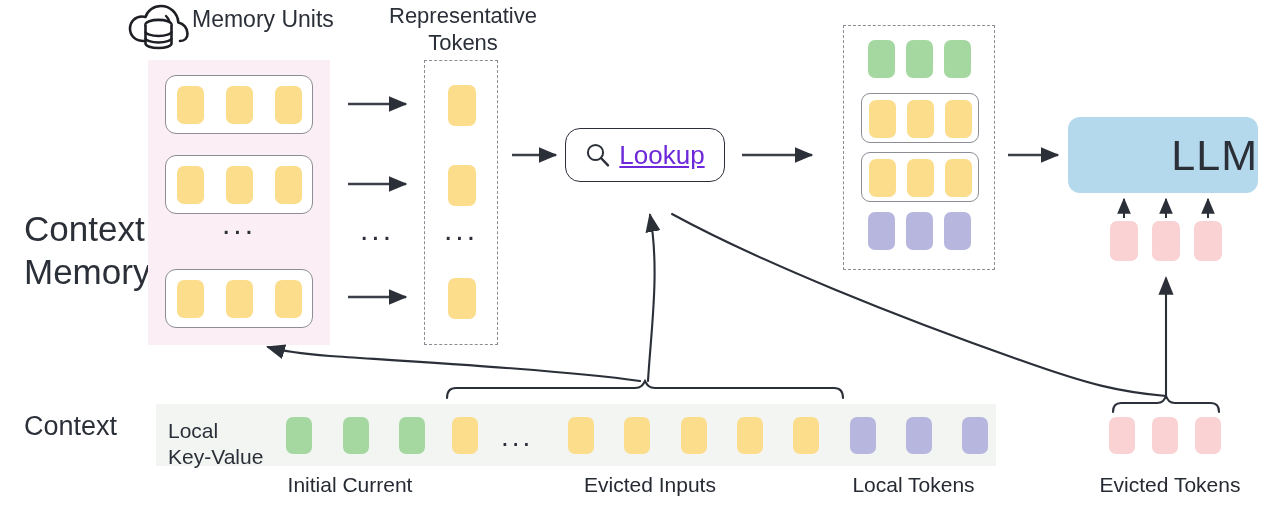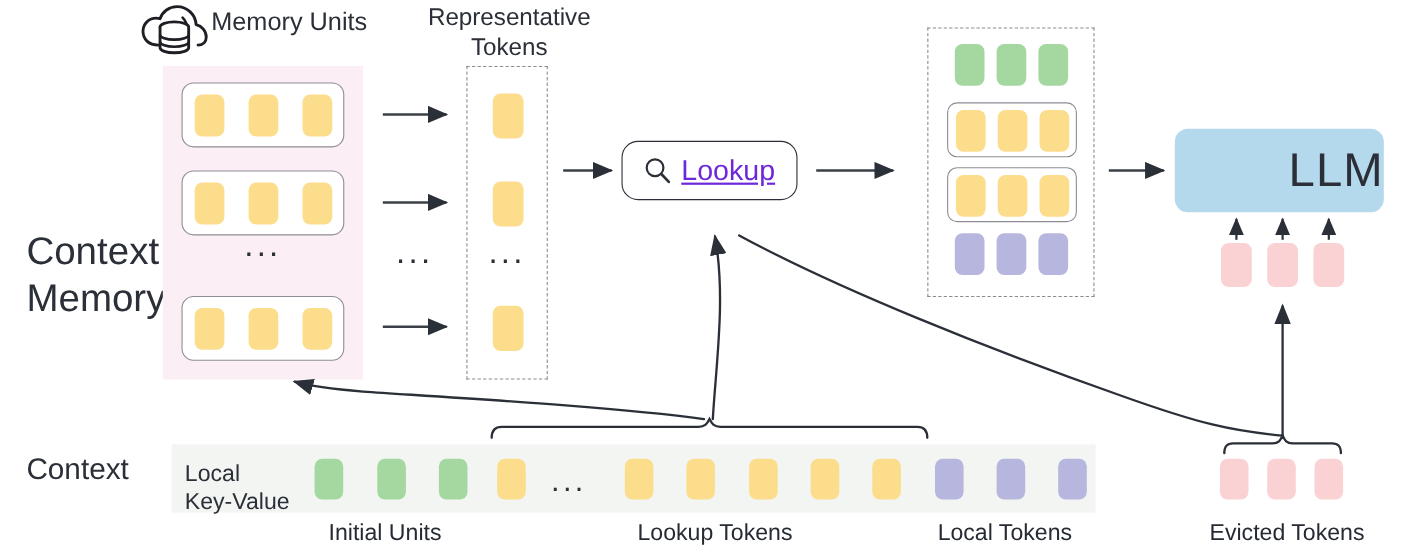--- a/index.html
+++ b/index.html
@@ -249,22 +249,22 @@
   <span class="tok y small" style="left:793px;top:417px;"></span>
 
   <span class="tok p small" style="left:850px;top:417px;"></span>
   <span class="tok p small" style="left:906px;top:417px;"></span>
   <span class="tok p small" style="left:962px;top:417px;"></span>
 
   <span class="tok r small" style="left:1109px;top:417px;"></span>
   <span class="tok r small" style="left:1152px;top:417px;"></span>
   <span class="tok r small" style="left:1195px;top:417px;"></span>
 
-  <div class="bottom-cap" style="left:205px;top:473px;width:290px;">Initial Units</div>
-  <div class="bottom-cap" style="left:505px;top:473px;width:290px;">Lookup Tokens</div>
+  <div class="bottom-cap" style="left:205px;top:473px;width:290px;">Initial Current</div>
+  <div class="bottom-cap" style="left:505px;top:473px;width:290px;">Evicted Inputs</div>
   <div class="bottom-cap" style="left:806px;top:473px;width:215px;">Local Tokens</div>
   <div class="bottom-cap" style="left:1060px;top:473px;width:220px;">Evicted Tokens</div>
 
   <svg id="overlay">
     <defs>
       <marker id="ah" markerWidth="9" markerHeight="9" refX="7.4" refY="3.4" orient="auto">
         <path d="M0,0 L8,3.4 L0,6.8 z" fill="#2b2f38"></path>
       </marker>
       <marker id="ah2" markerWidth="10" markerHeight="10" refX="8" refY="3.6" orient="auto">
         <path d="M0,0 L9,3.6 L0,7.2 z" fill="#2b2f38"></path>

